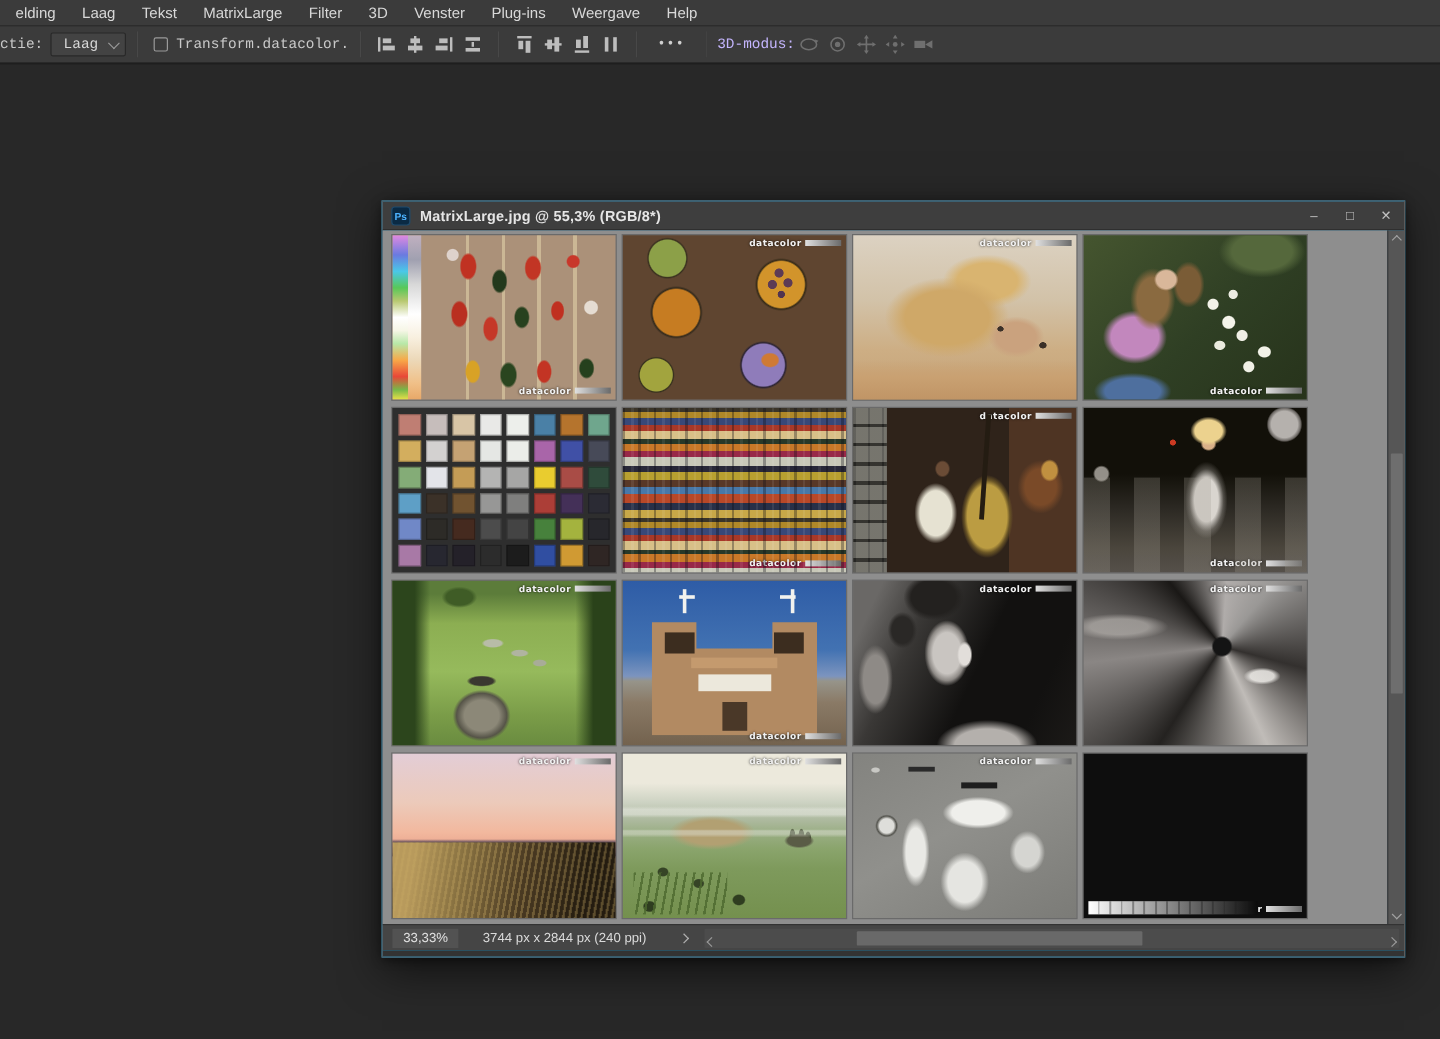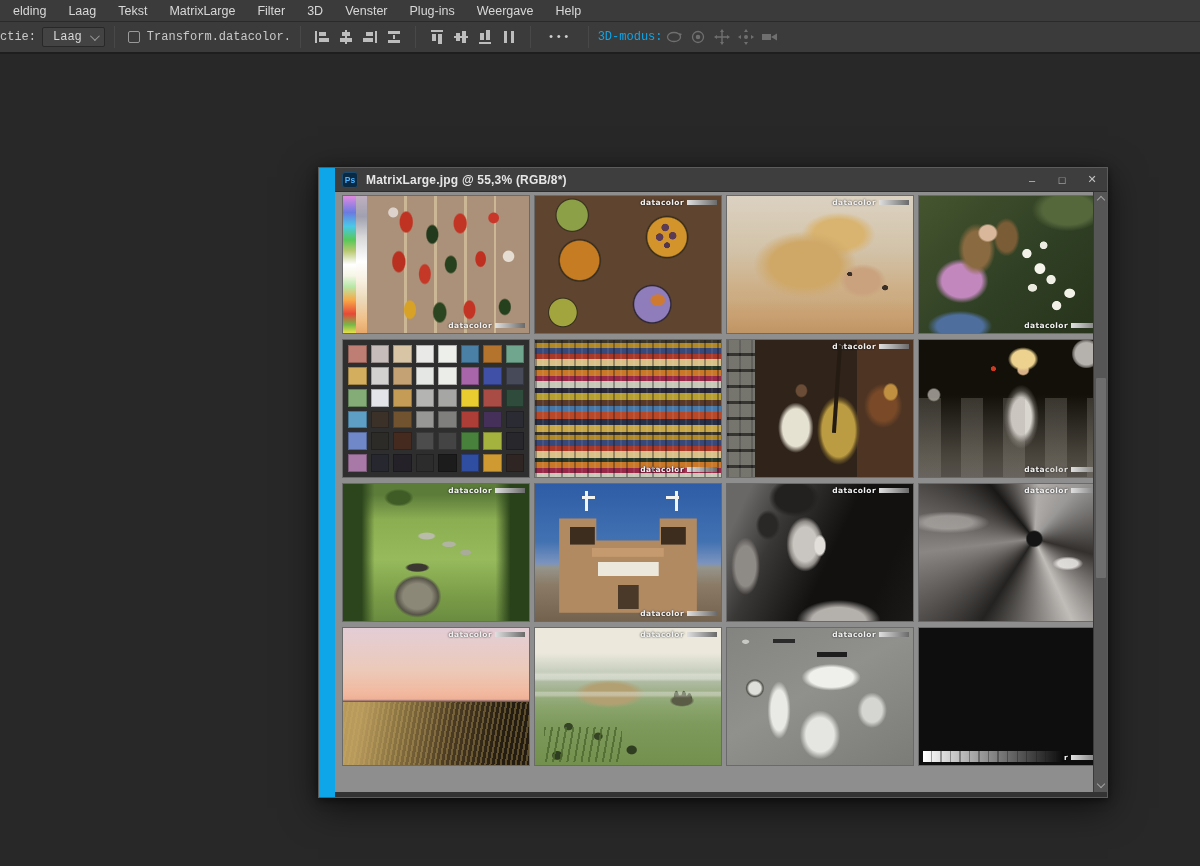--- a/index.html
+++ b/index.html
@@ -28,30 +28,30 @@
     transform:rotate(45deg);display:inline-block;}
   .chev-dn-s{width:6px;height:6px;border-right:1.5px solid #a2a2a2;border-bottom:1.5px solid #a2a2a2;
     transform:rotate(45deg);display:inline-block;}
   .sep{width:1px;height:22px;background:#2c2c2c;border-right:1px solid #484848;margin:0 9px;}
   .checkbox{width:12px;height:12px;border:1px solid #9a9a9a;border-radius:2px;background:transparent;margin-right:7px;}
   .chk-wrap{display:flex;align-items:center;margin-left:4px;}
   .tool-ic{width:22px;height:22px;display:flex;align-items:center;justify-content:center;margin:0 1px;border-radius:2px;}
   .tool-ic svg{display:block;}
   .more-btn{color:#d0d0d0;font-size:11px;letter-spacing:1px;padding:0 8px;}
   .dim{opacity:.55;}
-  .threed-label{color:#0ea5e9;}
+  .threed-label{color:#c4b5fd;}
 
   
   .workspace{position:relative;width:1200px;height:811px;background:#282828;}
 
   
-  .doc-window{position:absolute;left:318px;top:113px;width:790px;height:631px;
+  .doc-window{position:absolute;left:318px;top:113px;width:853px;height:631px;
     background:#0ea5e9;border:1px solid #5c5c5c;
     box-shadow:0 10px 34px rgba(0,0,0,.6), 0 2px 8px rgba(0,0,0,.5);
-    display:flex;flex-direction:column;padding-left:16px;}
+    display:flex;flex-direction:column;}
   .titlebar{height:24px;background:#3e3e3e;border-bottom:1px solid #2c2c2c;
     display:flex;align-items:center;padding:0 0 0 7px;flex:0 0 24px;}
   .ps-badge{width:16px;height:16px;border-radius:3px;background:#0a2a44;color:#4db3ff;
     font-size:8.5px;font-weight:bold;display:flex;align-items:center;justify-content:center;
     border:1px solid #1d4b6e;margin-right:8px;}
   .doc-title{color:#e6e6e6;font-size:12px;font-weight:bold;letter-spacing:.2px;}
   .win-btns{margin-left:auto;display:flex;align-items:center;height:100%;}
   .win-btn{width:30px;height:100%;display:flex;align-items:center;justify-content:center;
     color:#c2c2c2;font-size:11px;}
 
@@ -576,18 +576,30 @@
           <div class="v-arrow up">
               <span class="chev-up-s"></span>
             </div>
           <div class="v-thumb"></div>
           <div class="v-arrow down">
               <span class="chev-dn-s"></span>
             </div>
         </div>
       </div>
 
+      <div class="statusbar">
+        <span class="zoom-field">33,33%</span>
+        <span class="dims">3744 px x 2844 px (240 ppi)</span>
+        <span class="expand-btn">
+            <span class="chev-right"></span>
+          </span>
+        <div class="h-scroll">
+          <span class="h-left"><span class="chev-left"></span></span>
+          <div class="h-thumb"></div>
+          <span class="h-right"><span class="chev-right" style="border-color:#9a9a9a;"></span></span>
+        </div>
+      </div>
 
       <div class="win-bottom"></div>
     </div>
 
   </div>
 </div>
 
 </body></html>

